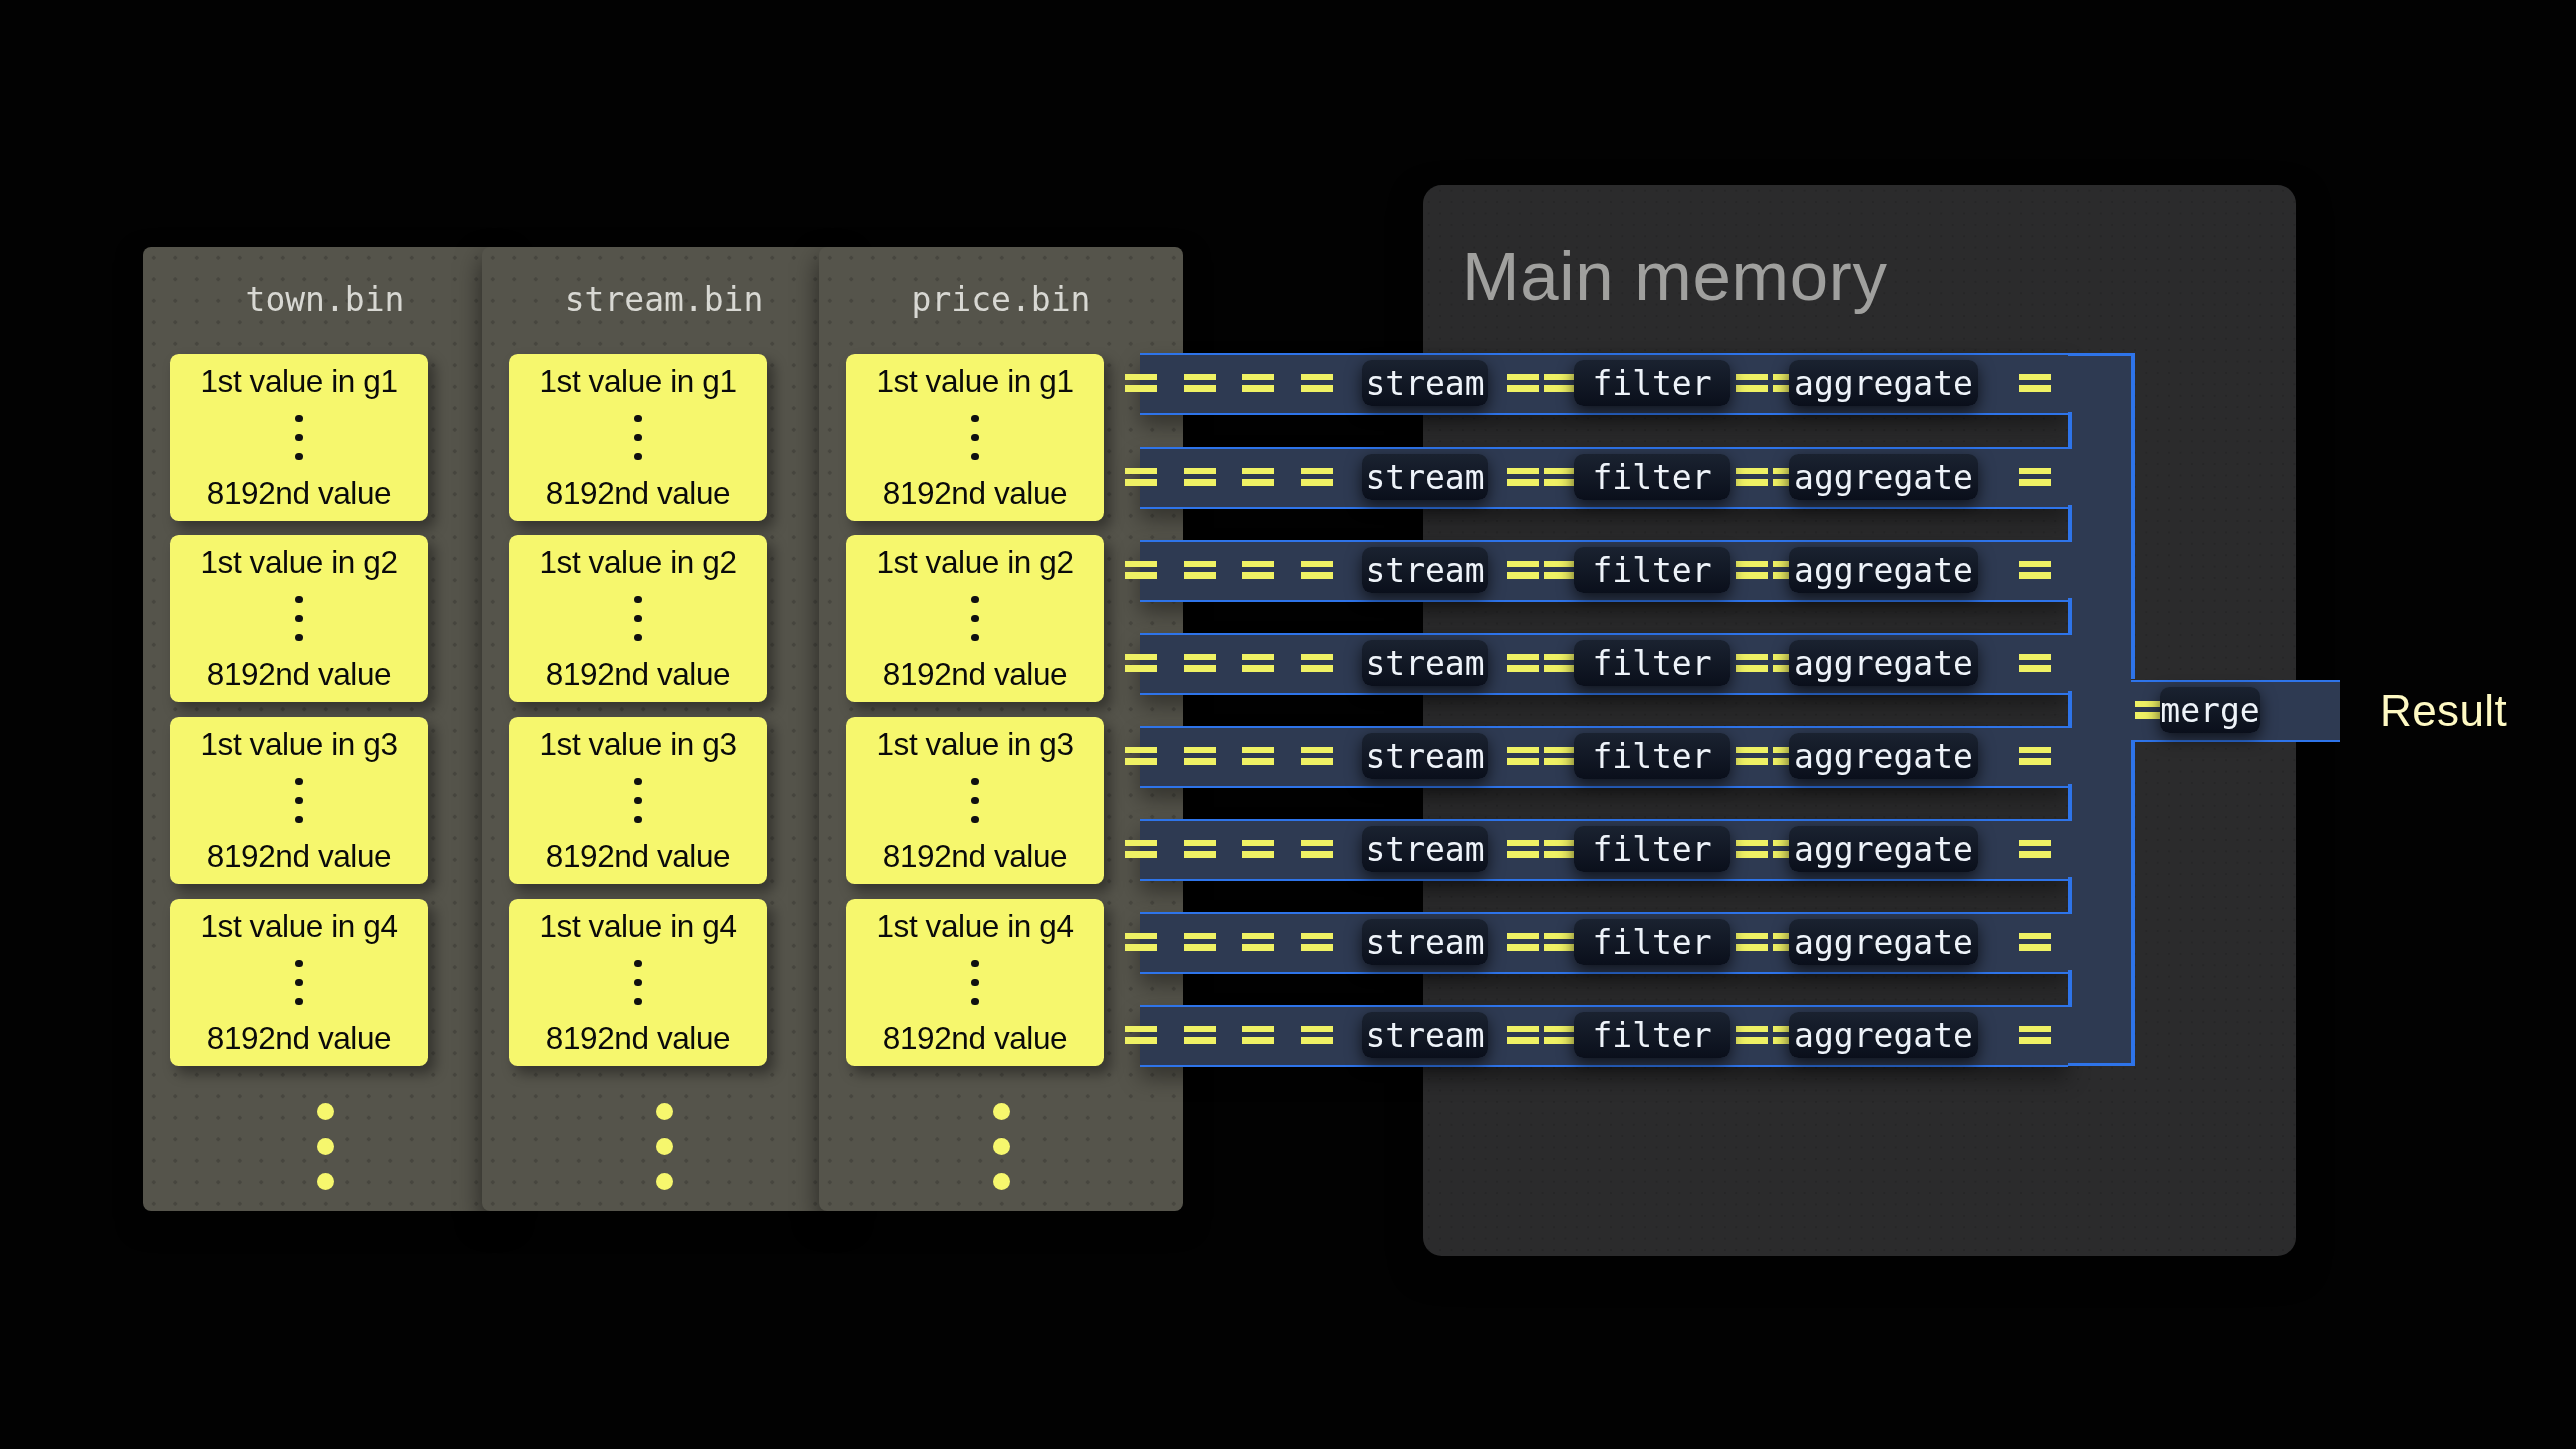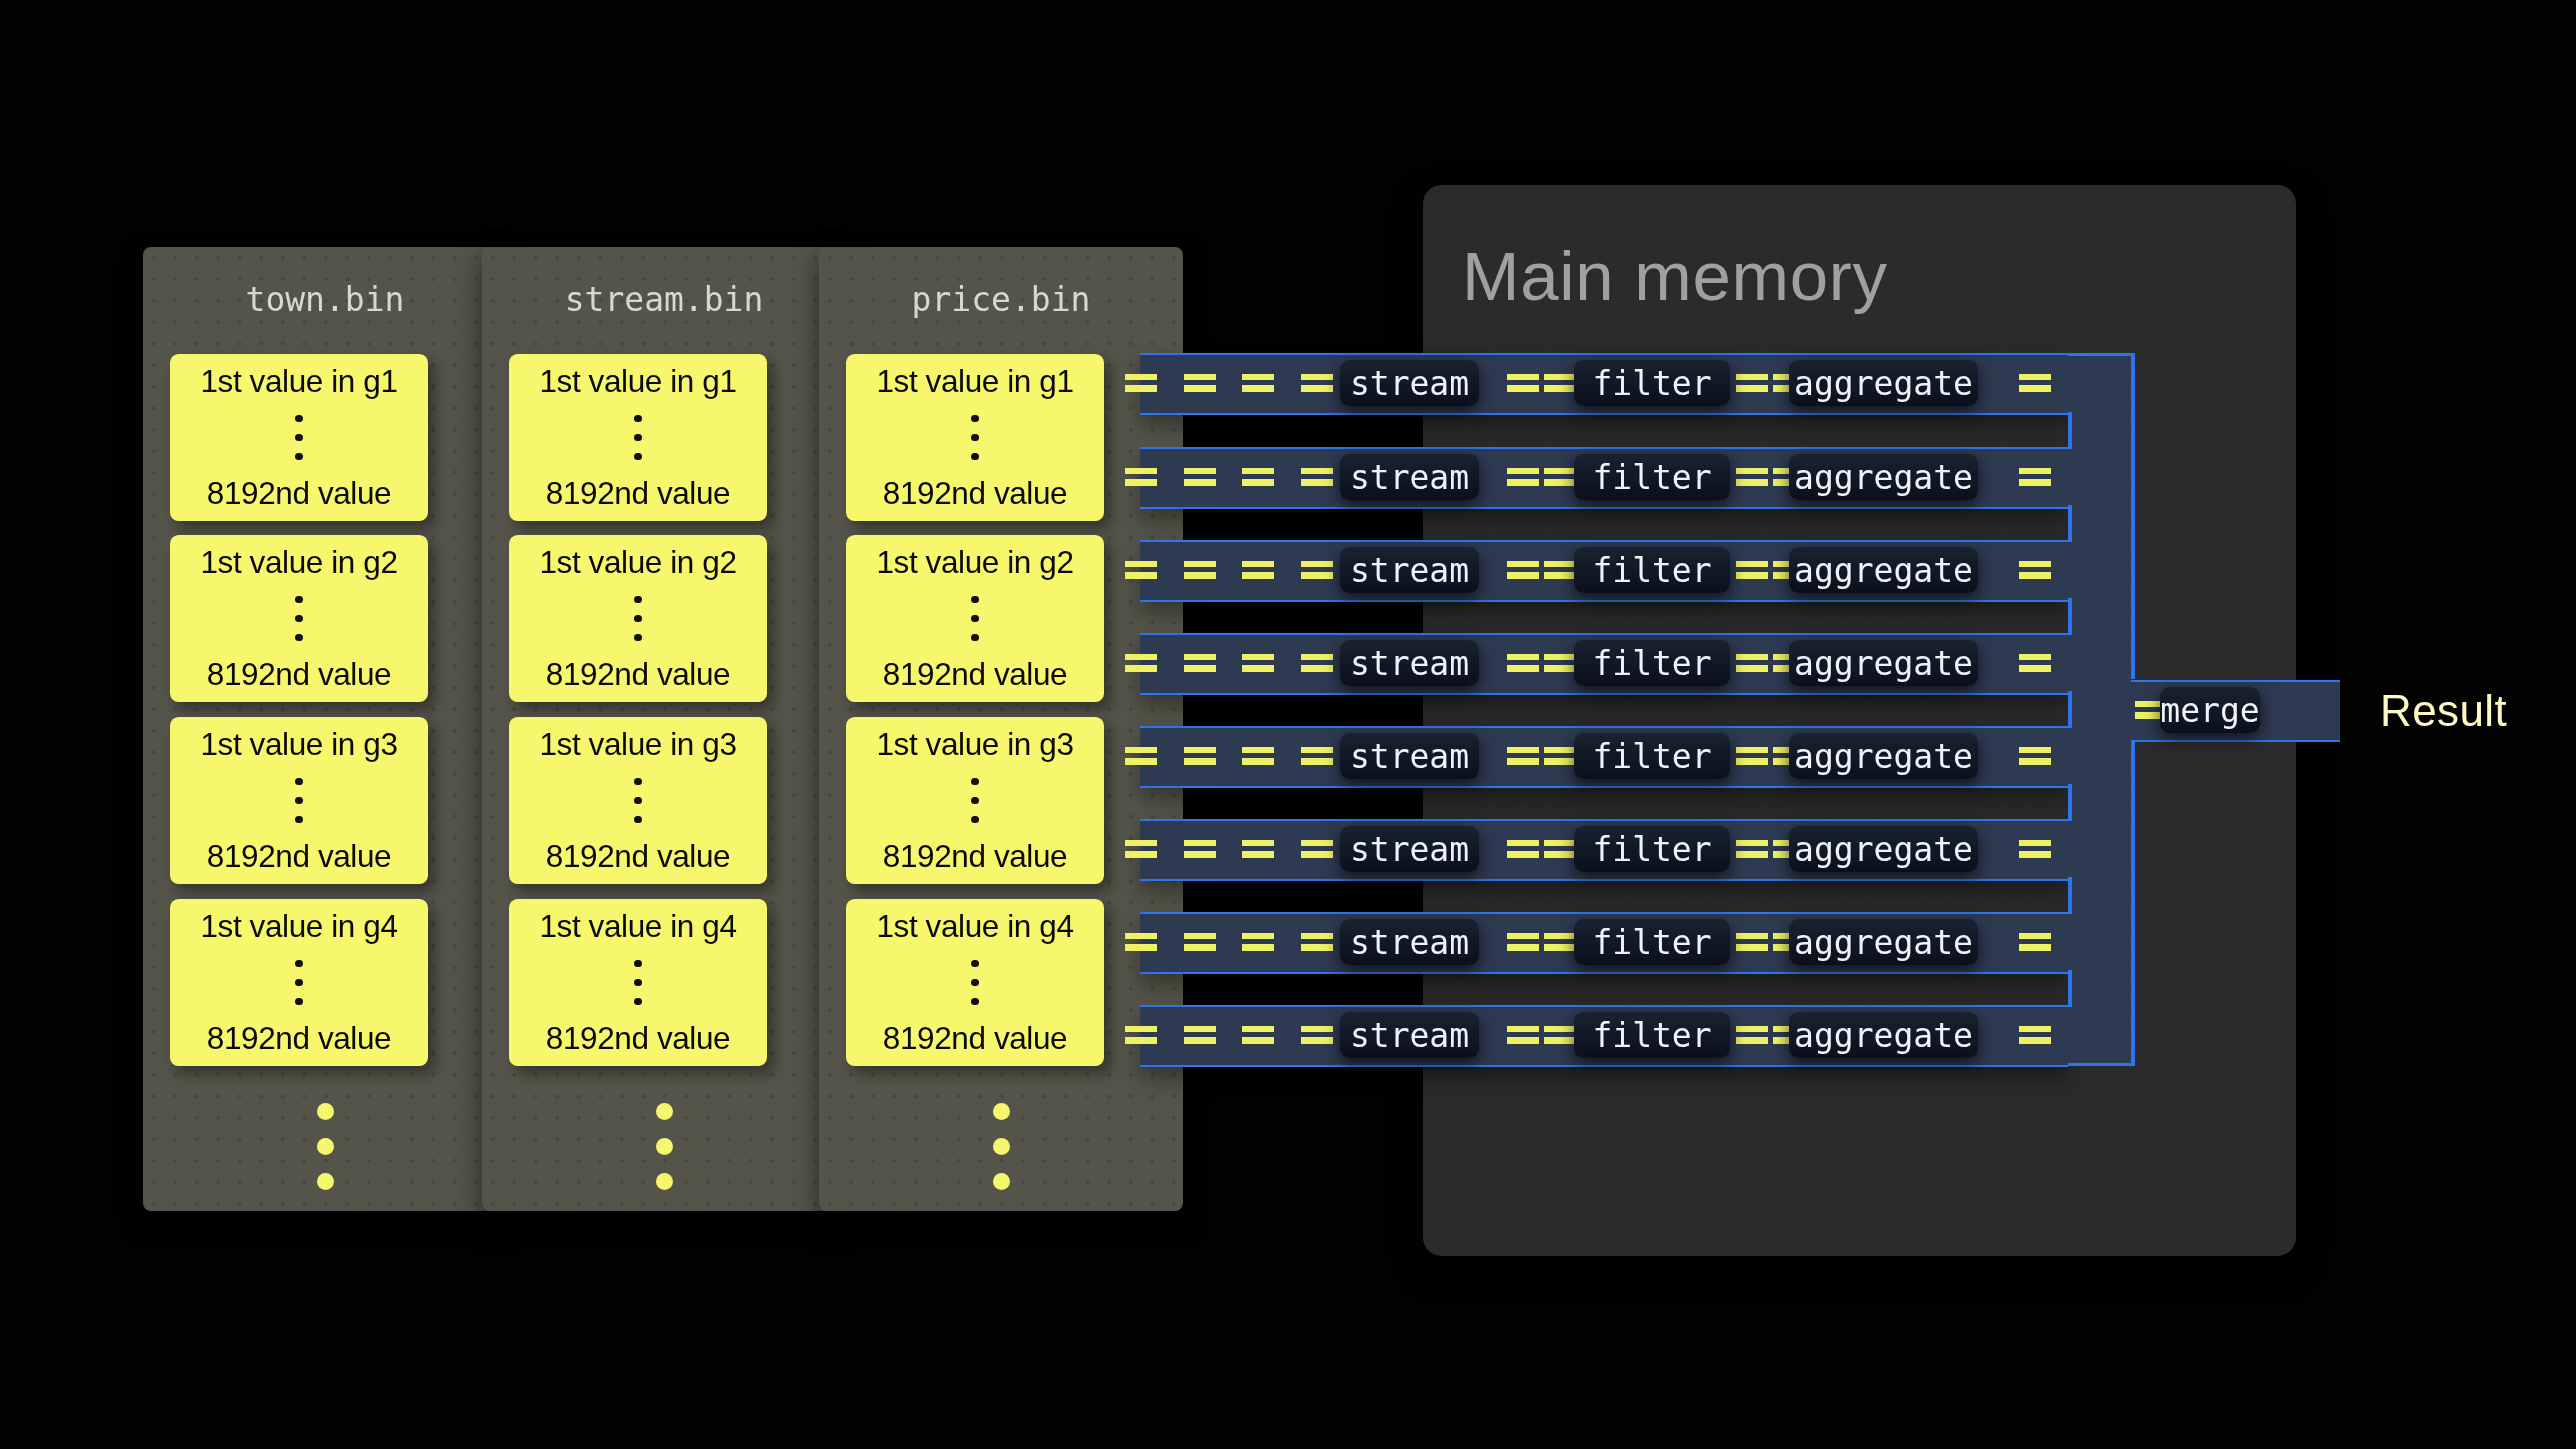--- a/index.html
+++ b/index.html
@@ -36,21 +36,21 @@
         box-shadow:0 11.4px 21.5px rgba(0,0,0,.38);}
   .eq{position:absolute;top:18.6px;width:31.5px;height:18px;z-index:2;
         background:linear-gradient(#eff164 0 6.4px,transparent 6.4px 11.4px,#eff164 11.4px);}
   .pbox{position:absolute;top:5px;height:46px;border-radius:9.3px;z-index:3;
         background:linear-gradient(180deg,#1a2230,#0a0f1b);
         box-shadow:0 5.7px 15.7px rgba(0,0,0,.66);
         color:#eef3f9;font-family:"DejaVu Sans Mono",monospace;font-size:33px;
         display:flex;align-items:center;justify-content:center;white-space:nowrap;}
   .e1{left:-15px}.e2{left:44px}.e3{left:102px}.e4{left:161px}
   .e5{left:367px}.e6{left:404px}.e7{left:596px}.e8{left:633px}.e9{left:879px}
-  .b-stream{left:200px;width:139px}
+  .b-stream{left:222px;width:126px}
   .b-filter{left:434px;width:156px}
   .b-agg{left:649px;width:189px}
 
   
   .channel{position:absolute;left:2068px;top:353px;width:63px;height:713px;background:#2e3a52;}
   .chan-seg{position:absolute;left:2068px;width:3.6px;height:37px;background:#2e74ea;}
   .cap{position:absolute;left:2068px;width:67px;height:2.9px;background:#2e74ea;}
   .cap-top{top:353px}.cap-bot{top:1063px}
   .chan-right{position:absolute;left:2131px;width:3.6px;background:#2e74ea;}
   .cr-a{top:353px;height:326px}.cr-b{top:739px;height:327px}

